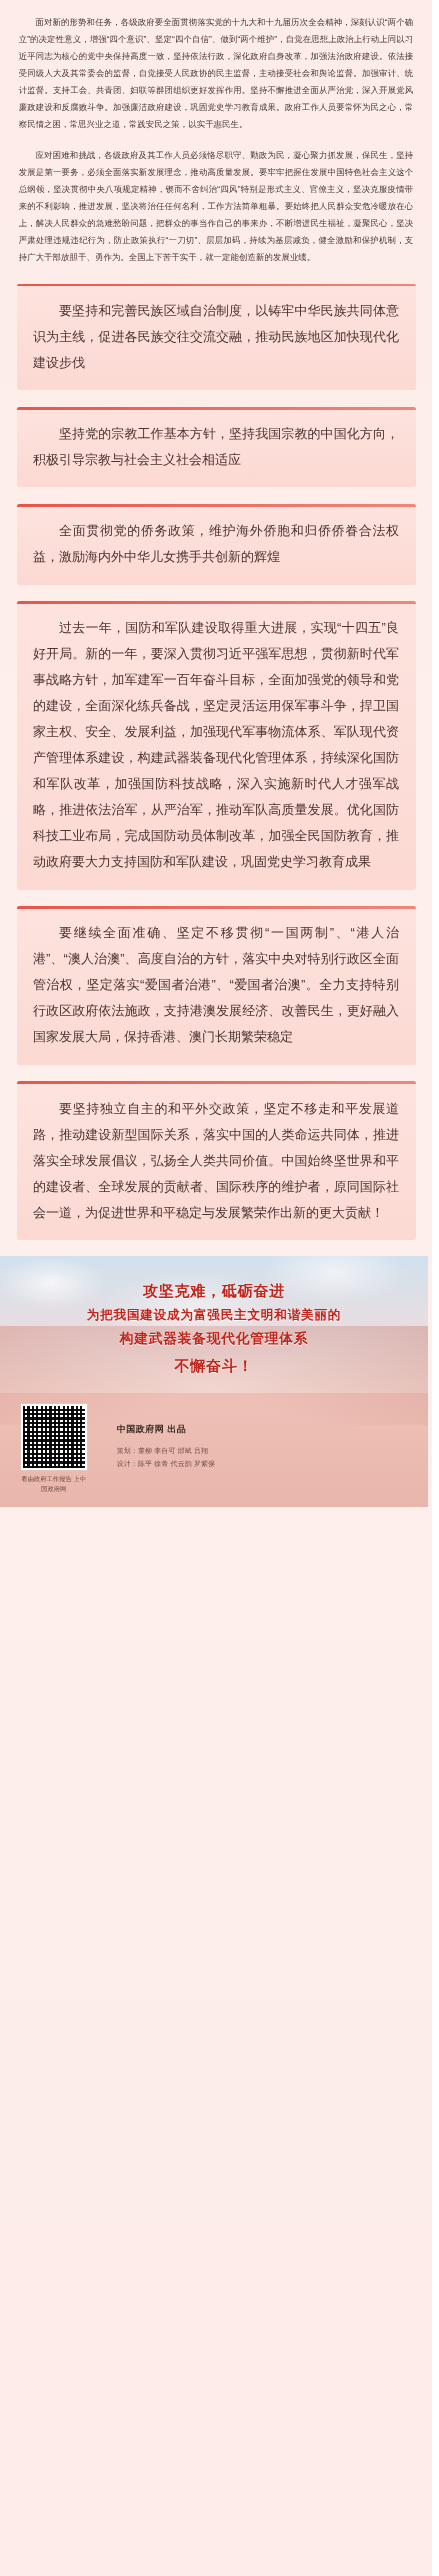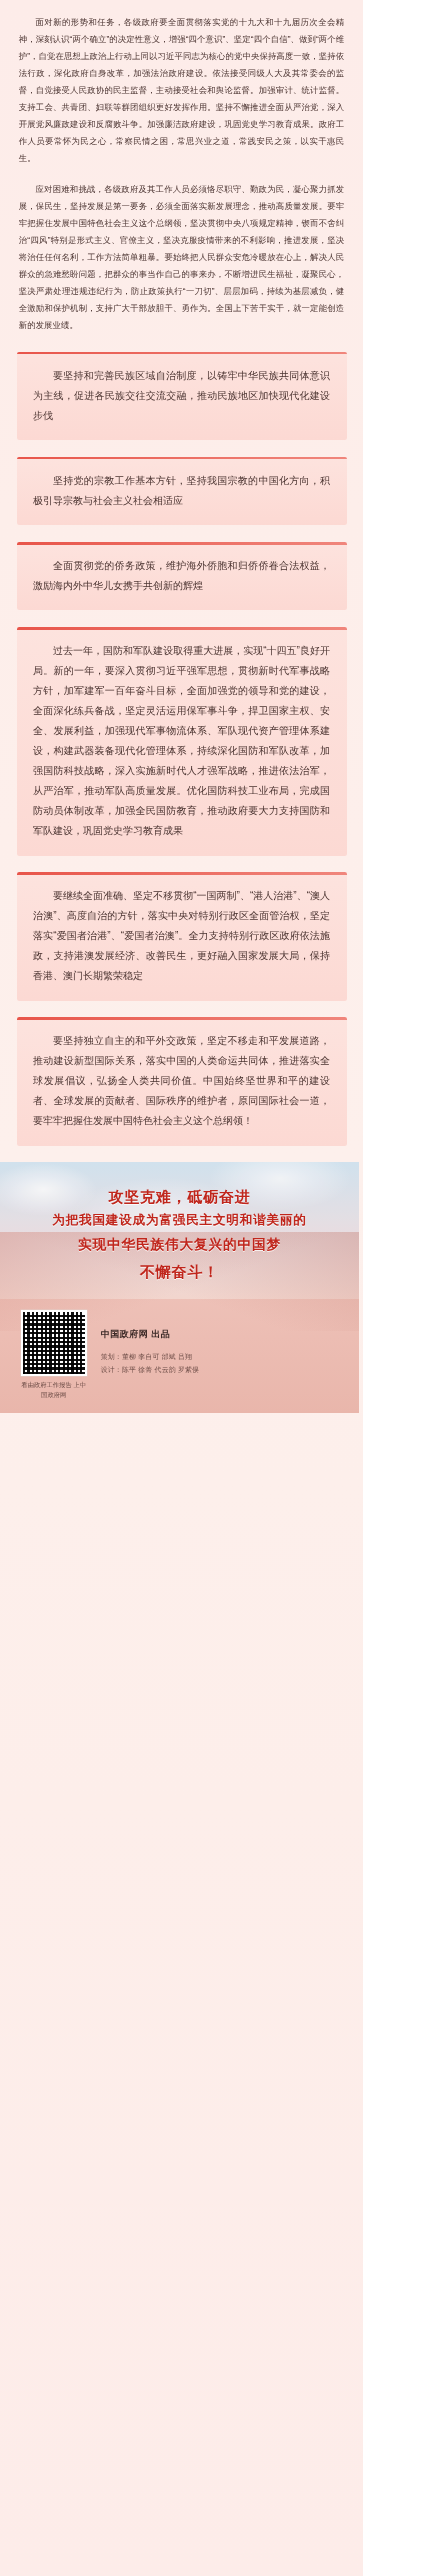--- a/index.html
+++ b/index.html
@@ -7,21 +7,21 @@
     padding: 0;
     background: #ffffff;
   }
   body {
     width: 440px;
     font-family: "Liberation Sans", sans-serif;
     color: #3a2a2a;
   }
   .page {
     position: relative;
-    width: 363px;
+    width: 432px;
     min-height: 2576px;
     background: linear-gradient(180deg, #fdece9 0%, #fdeeea 20%, #fdf0ec 45%, #fdeeea 70%, #fdece9 100%);
     overflow: hidden;
     box-sizing: border-box;
   }
   .top-bands {
     padding: 14.3px 18.7px 3.3px 18.7px;
   }
   .para {
     font-size: 8.4px;
@@ -43,21 +43,21 @@
   }
   .card::before {
     content: "";
     position: absolute;
     left: 0; right: 0; top: 0;
     height: 2.7px;
     background: linear-gradient(90deg, #e8554a 0%, #f0867c 100%);
     border-radius: 2.2px 2.2px 0 0;
   }
   .card-text {
-    font-size: 10px;
+    font-size: 13px;
     line-height: 2.0;
     text-align: justify;
     text-justify: inter-ideograph;
     color: #4a3330;
     text-indent: 2em;
     margin: 0;
   }
 
   
   .poster {
@@ -108,21 +108,21 @@
   }
 
   .credit-block {
     position: relative;
     z-index: 3;
     margin-top: 25px;
     display: flex;
     align-items: flex-start;
     justify-content: flex-start;
     padding: 0 18.7px;
-    gap: 12px;
+    gap: 28px;
   }
   .qr-wrap {
     width: 70px;
     flex: 0 0 70px;
     text-align: center;
   }
   .qr {
     width: 62px;
     height: 62px;
     margin: 0 auto;
@@ -183,31 +183,31 @@
   <div class="card">
     <p class="card-text">过去一年，国防和军队建设取得重大进展，实现“十四五”良好开局。新的一年，要深入贯彻习近平强军思想，贯彻新时代军事战略方针，加军建军一百年奋斗目标，全面加强党的领导和党的建设，全面深化练兵备战，坚定灵活运用保军事斗争，捍卫国家主权、安全、发展利益，加强现代军事物流体系、军队现代资产管理体系建设，构建武器装备现代化管理体系，持续深化国防和军队改革，加强国防科技战略，深入实施新时代人才强军战略，推进依法治军，从严治军，推动军队高质量发展。优化国防科技工业布局，完成国防动员体制改革，加强全民国防教育，推动政府要大力支持国防和军队建设，巩固党史学习教育成果</p>
   </div>
 
   <div class="card">
     <p class="card-text">要继续全面准确、坚定不移贯彻“一国两制”、“港人治港”、“澳人治澳”、高度自治的方针，落实中央对特别行政区全面管治权，坚定落实“爱国者治港”、“爱国者治澳”。全力支持特别行政区政府依法施政，支持港澳发展经济、改善民生，更好融入国家发展大局，保持香港、澳门长期繁荣稳定</p>
   </div>
 
 
   <div class="card">
-    <p class="card-text">要坚持独立自主的和平外交政策，坚定不移走和平发展道路，推动建设新型国际关系，落实中国的人类命运共同体，推进落实全球发展倡议，弘扬全人类共同价值。中国始终坚世界和平的建设者、全球发展的贡献者、国际秩序的维护者，原同国际社会一道，要牢牢把握住发展中国特色社会主义这个总纲领！</p>
+    <p class="card-text">要坚持独立自主的和平外交政策，坚定不移走和平发展道路，推动建设新型国际关系，落实中国的人类命运共同体，推进落实全球发展倡议，弘扬全人类共同价值。中国始终坚世界和平的建设者、全球发展的贡献者、国际秩序的维护者，原同国际社会一道，为促进世界和平稳定与发展繁荣作出新的更大贡献！</p>
   </div>
 
   <div class="poster">
     <div class="poster-sky"></div>
     <div class="mountains"></div>
 
     <div class="poster-inner">
       <div class="slogan slogan-1">攻坚克难，砥砺奋进</div>
       <div class="slogan slogan-4">为把我国建设成为富强民主文明和谐美丽的</div>
-      <div class="slogan slogan-6">实现中华民族伟大复兴的中国梦</div>
+      <div class="slogan slogan-6">构建武器装备现代化管理体系</div>
       <div class="slogan slogan-7">不懈奋斗！</div>
     </div>
 
     <div class="credit-block">
       <div class="qr-wrap">
         <div class="qr"></div>
         <div class="qr-caption">看由政府工作报告
 上中国政府网</div>
       </div>
       <div class="credits">

